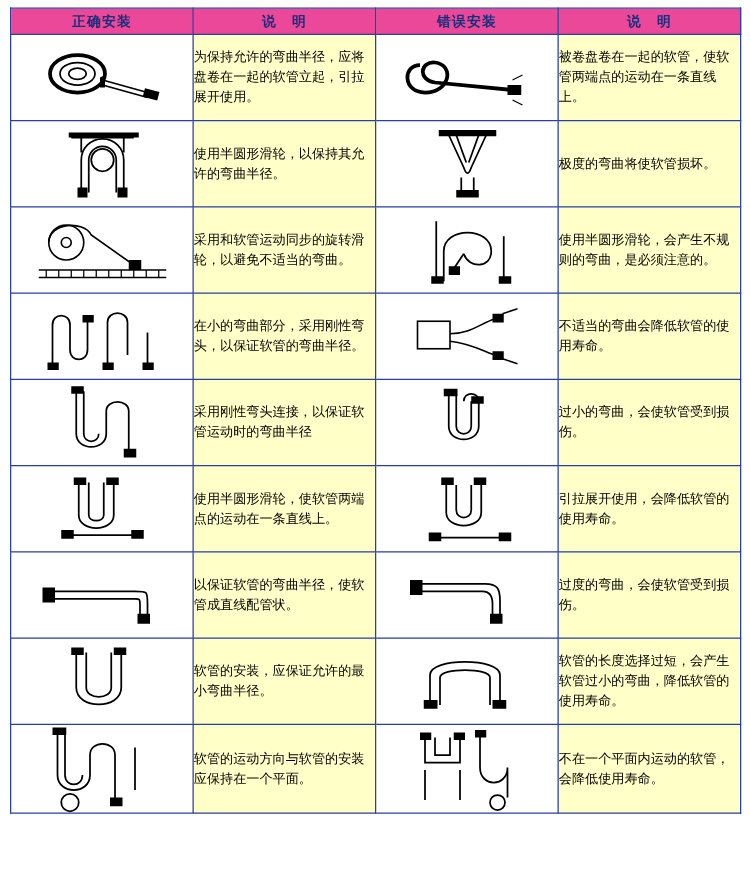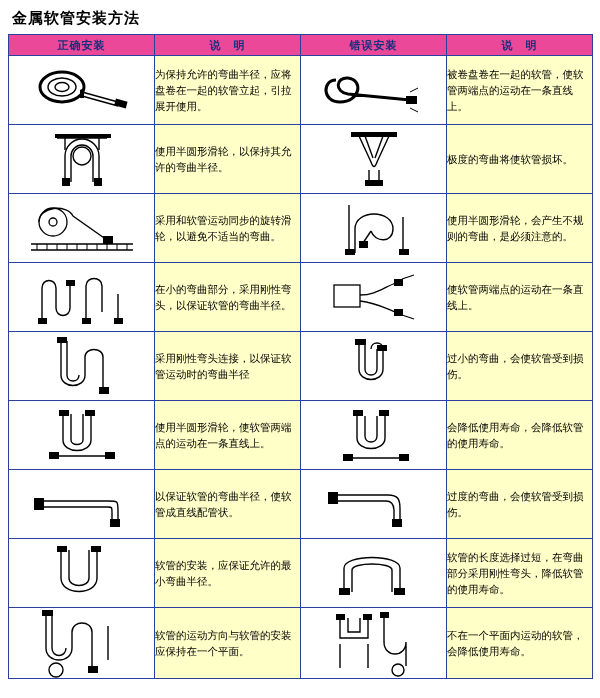--- a/index.html
+++ b/index.html
@@ -67,21 +67,20 @@
     display: block;
     margin: 0 auto;
   }
   .fig svg { display: block; margin: 0 auto; }
 </style>
 </head>
 <body>
 
 <div class="page">
 
-  <div class="doc-title">金属软管安装方法</div>
 
   <table class="hose-table">
     <colgroup>
       <col class="c-img">
         <col class="c-txt">
         <col class="c-img">
         <col class="c-txt">
     </colgroup>
     <thead>
       <tr>
@@ -229,21 +228,21 @@
                 <path d="M46 26 C62 26 70 18 82 14"></path>
                 <path d="M46 32 C64 34 72 40 84 44"></path>
                 <path d="M88 10 L100 6"></path>
                 <path d="M88 46 L100 50"></path>
               </g>
               <rect x="80" y="10" width="9" height="7" fill="#000"></rect>
               <rect x="80" y="40" width="9" height="7" fill="#000"></rect>
             </svg>
           </span>
         </td>
-        <td class="txt-cell">使软管两端点的运动在一条直线上。</td>
+        <td class="txt-cell">不适当的弯曲会降低软管的使用寿命。</td>
       </tr>
 
       <tr>
         <td class="img-cell">
           <span class="fig">
             <svg width="110" height="62" viewBox="0 0 110 62">
               <g fill="none" stroke="#000" stroke-width="1.4">
                 <path d="M34 6 L34 40 C34 54 58 54 58 40 L58 22 C58 12 76 12 76 22 L76 56"></path>
                 <path d="M40 6 L40 40 C40 48 52 48 52 40"></path>
               </g>
@@ -294,21 +293,21 @@
                 <path d="M46 10 L46 30 C46 38 58 38 58 30 L58 10"></path>
                 <path d="M28 52 L86 52"></path>
               </g>
               <rect x="34" y="4" width="10" height="6" fill="#000"></rect>
               <rect x="60" y="4" width="10" height="6" fill="#000"></rect>
               <rect x="24" y="48" width="10" height="7" fill="#000"></rect>
               <rect x="80" y="48" width="10" height="7" fill="#000"></rect>
             </svg>
           </span>
         </td>
-        <td class="txt-cell">会降低使用寿命，会降低软管的使用寿命。</td>
+        <td class="txt-cell">引拉展开使用，会降低软管的使用寿命。</td>
       </tr>
 
       <tr>
         <td class="img-cell">
           <span class="fig">
             <svg width="120" height="50" viewBox="0 0 120 50">
               <g fill="none" stroke="#000" stroke-width="1.4">
                 <path d="M16 22 L86 22"></path>
                 <path d="M16 28 L86 28"></path>
                 <path d="M86 22 C96 22 96 22 96 32 L96 44"></path>
@@ -354,21 +353,21 @@
             <svg width="120" height="62" viewBox="0 0 120 62">
               <g fill="none" stroke="#000" stroke-width="1.4">
                 <path d="M30 50 L30 26 C30 12 86 12 86 26 L86 50"></path>
                 <path d="M38 50 L38 28 C38 20 78 20 78 28 L78 50"></path>
               </g>
               <rect x="25" y="46" width="11" height="7" fill="#000"></rect>
               <rect x="80" y="46" width="11" height="7" fill="#000"></rect>
             </svg>
           </span>
         </td>
-        <td class="txt-cell">软管的长度选择过短，在弯曲部分采用刚性弯头，降低软管的使用寿命。</td>
+        <td class="txt-cell">软管的长度选择过短，会产生软管过小的弯曲，降低软管的使用寿命。</td>
       </tr>
 
       <tr>
         <td class="img-cell">
           <span class="fig">
             <svg width="120" height="70" viewBox="0 0 120 70">
               <g fill="none" stroke="#000" stroke-width="1.4">
                 <path d="M24 6 L24 40 C24 56 50 56 50 40 L50 24 C50 12 70 12 70 24 L70 62"></path>
                 <path d="M30 6 L30 40 C30 50 44 50 44 40"></path>
                 <circle cx="34" cy="62" r="7"></circle>

